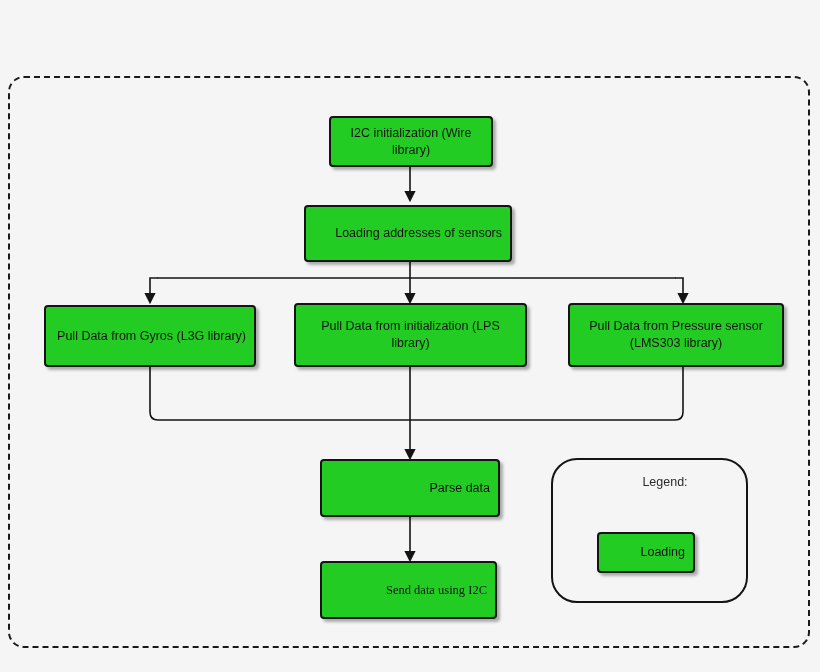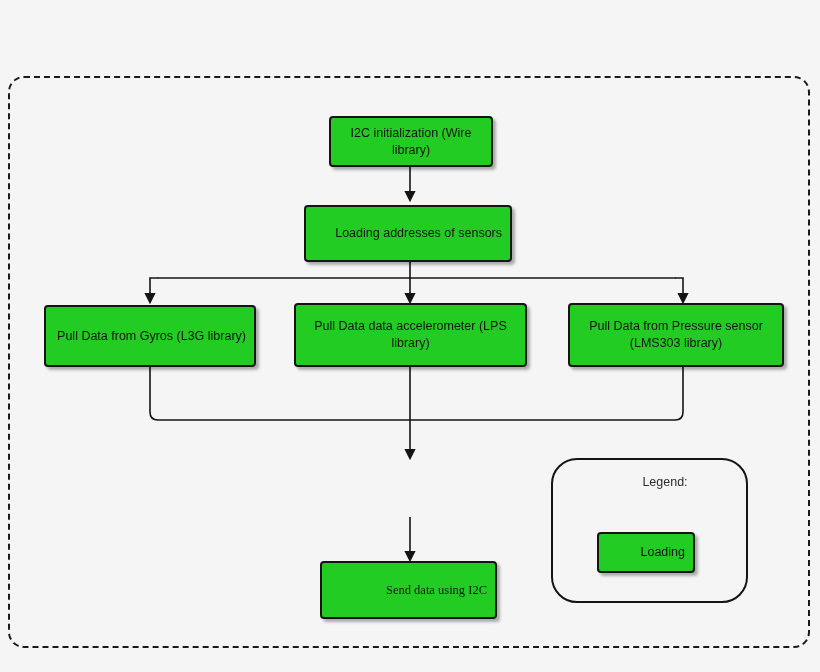--- a/index.html
+++ b/index.html
@@ -119,27 +119,30 @@
 
   <div class="node" style="left:304px; top:205px; width:208px; height:57px;">
     <span>Loading addresses  of sensors</span>
   </div>
 
   <div class="node" style="left:44px; top:305px; width:212px; height:62px;">
     <span>Pull Data from Gyros (L3G library)</span>
   </div>
 
   <div class="node" style="left:294px; top:303px; width:233px; height:64px;">
-    <span>Pull Data data accelerometer (LPS library)</span>
+    <span>Pull Data from initialization (LPS library)</span>
   </div>
 
   <div class="node" style="left:568px; top:303px; width:216px; height:64px;">
     <span>Pull Data from Pressure sensor (LMS303 library)</span>
   </div>
 
+  <div class="node" style="left:320px; top:459px; width:180px; height:58px;">
+    <span>Parse data</span>
+  </div>
 
   <div class="node" style="left:320px; top:561px; width:177px; height:58px;font-family:Liberation Serif, serif;">
     <span>Send data using I2C</span>
   </div>
 
   <div id="legend-box"></div>
   <div id="legend-title">Legend:</div>
 
   <div class="node" style="left:597px; top:532px; width:98px; height:41px;">
     <span>Loading</span>

